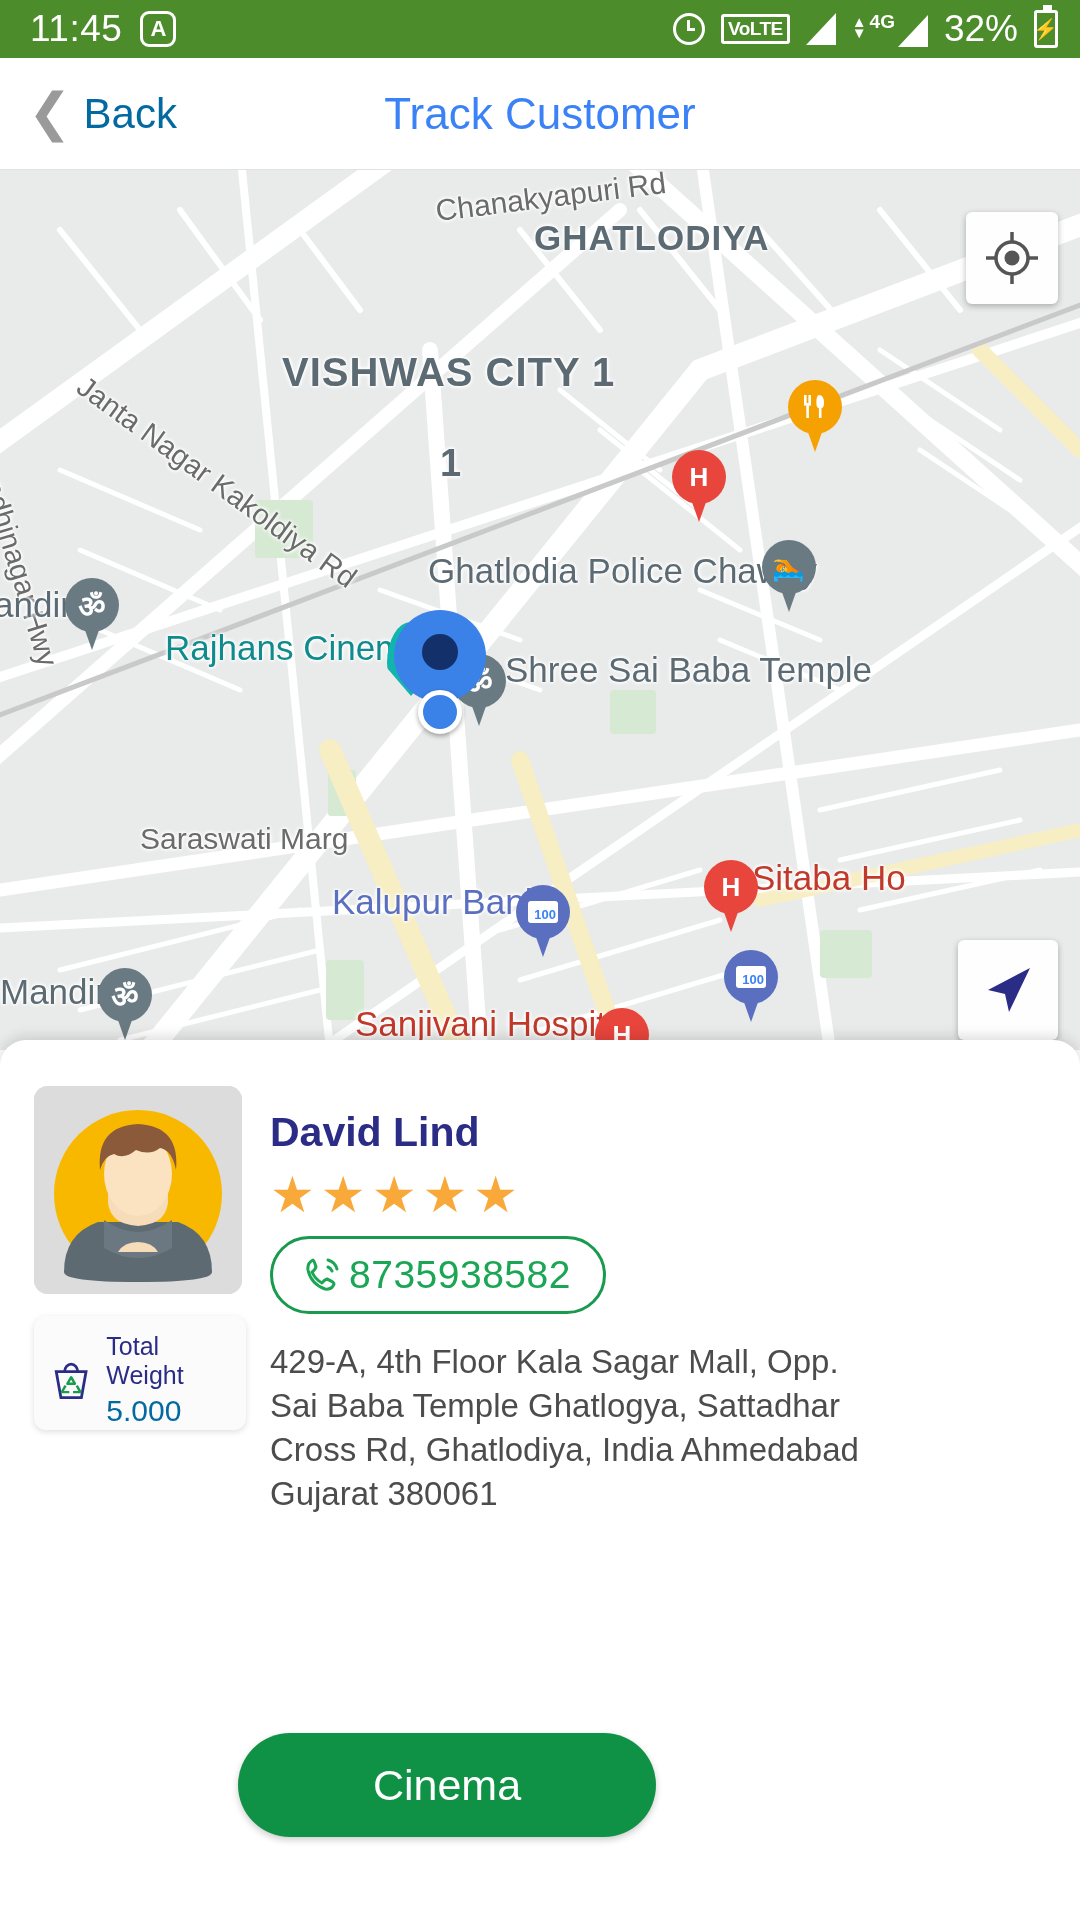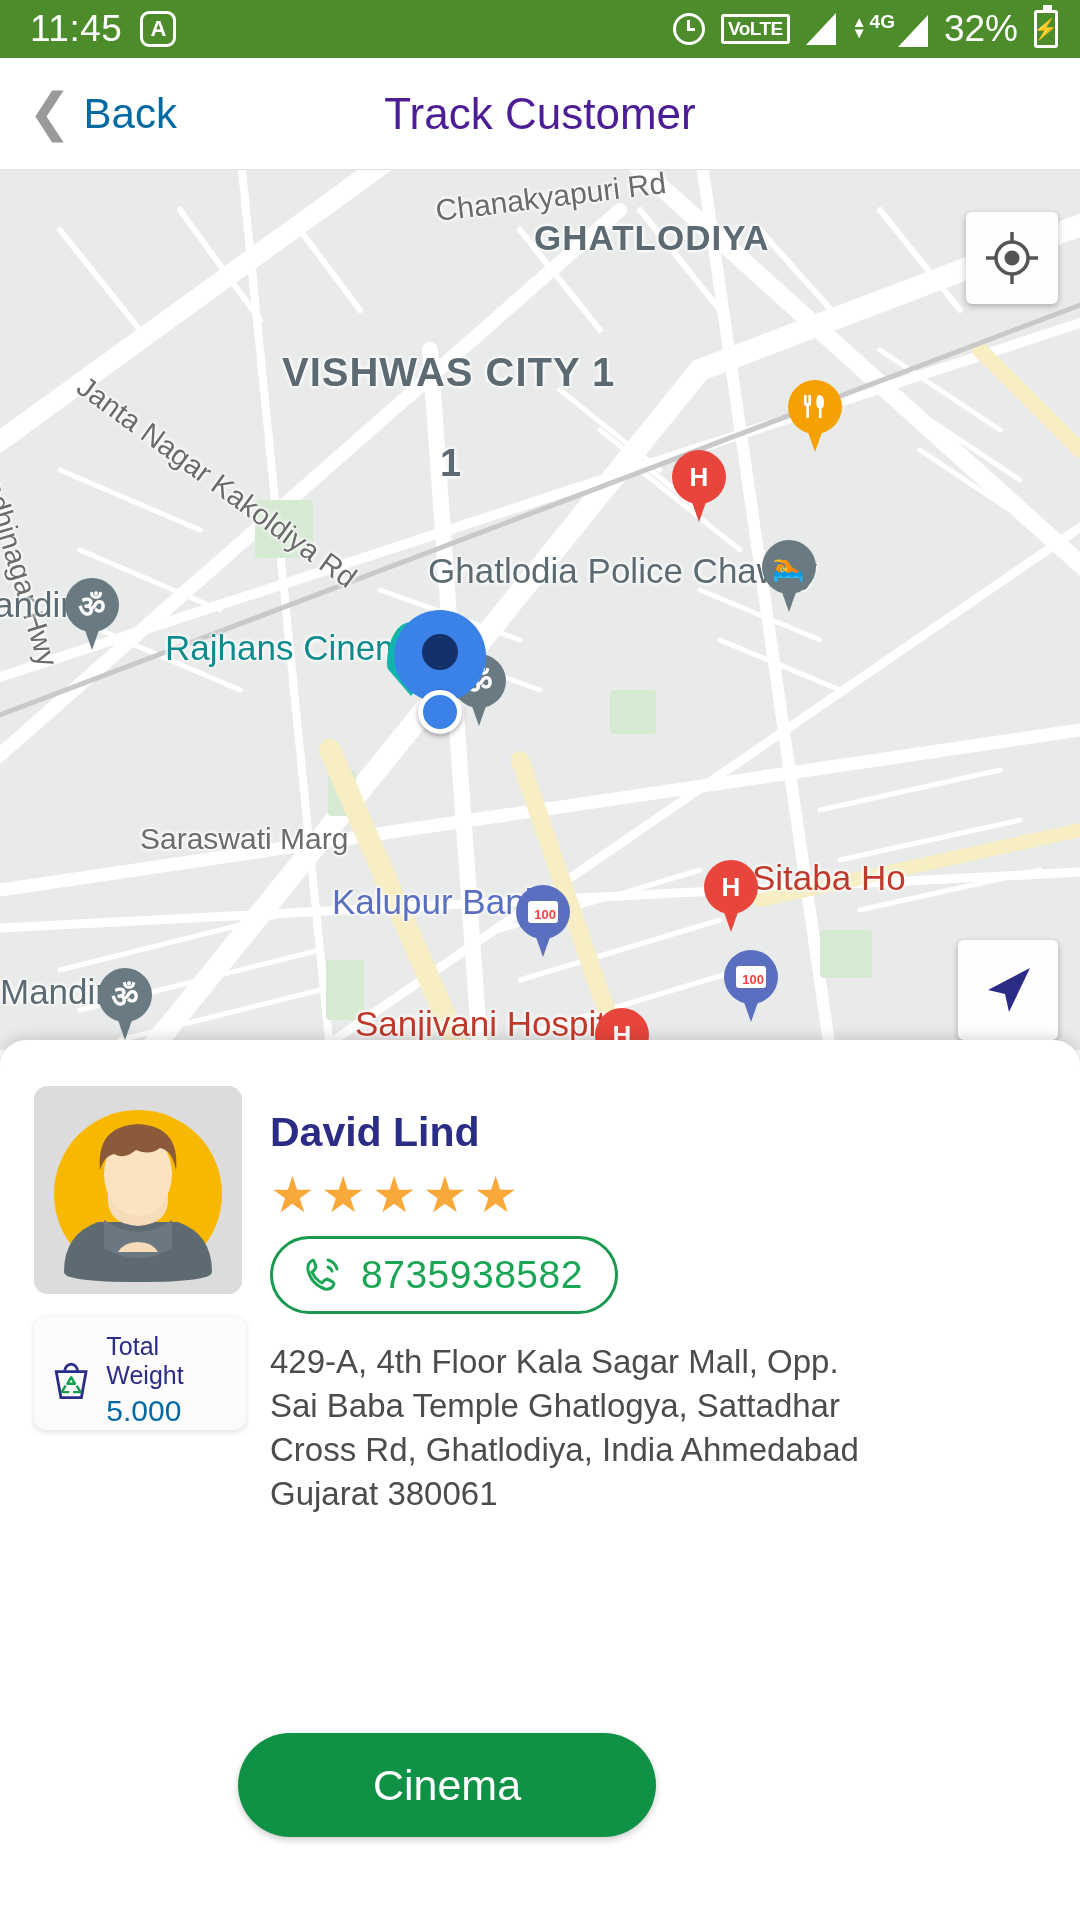--- a/index.html
+++ b/index.html
@@ -51,21 +51,21 @@
     position:absolute; left:0; top:58px; width:1080px; height:112px;
     background:#ffffff; border-bottom:1px solid #e2e2e2;
     display:flex; align-items:center;
   }
   .back-btn{ display:flex; align-items:center; gap:12px; padding:0 0 0 28px;
              color:#9a9a9a; }
   .chev{ font-size:52px; line-height:1; font-weight:300; margin-top:-4px; }
   .back-lbl{ font-size:42px; color:#0369a1; }
   .page-title{
     position:absolute; left:0; right:0; text-align:center;
-    font-size:44px; color:#4c1d95; font-weight:400; pointer-events:none;
+    font-size:44px; color:#3b82f6; font-weight:400; pointer-events:none;
   }
 
   
   .map{
     position:absolute; left:0; top:170px; width:1080px; height:880px;
     background:#e9eaea; overflow:hidden;
   }
   .map-bg{ position:absolute; inset:0; }
   .maplabel{ position:absolute; white-space:nowrap; font-weight:400;
              text-shadow:0 0 5px #fff,0 0 5px #fff,0 0 3px #fff,0 0 3px #fff; }
@@ -86,21 +86,21 @@
   .pin .tail{
     position:absolute; top:38px; left:15px; width:24px; height:34px;
     clip-path:polygon(0 0,100% 0,50% 100%);
   }
   .pin-red .head,.pin-red .tail{ background:#e8453c; }
   .pin-org .head,.pin-org .tail{ background:#f5a102; }
   .pin-gry .head,.pin-gry .tail{ background:#697a82; }
   .pin-blu .head,.pin-blu .tail{ background:#5a6fbf; }
 
   .atm-box{ width:30px; height:22px; background:#fff; border-radius:3px;
-            color:#ef4444; font-size:13px; font-weight:bold;
+            color:#3b82f6; font-size:13px; font-weight:bold;
             display:flex; align-items:flex-end; justify-content:flex-end;
             padding:0 2px 1px 0; }
 
   
   .dest-pin{ position:absolute; width:92px; height:118px; }
   .dest-pin .dhead{
     position:absolute; top:0; left:0; width:92px; height:92px;
     background:#3b82e8; border-radius:50%;
   }
   .dest-pin .dtail{
@@ -152,21 +152,21 @@
   }
   .wb-text{ display:flex; flex-direction:column; }
   .wb-title{ font-size:25px; color:#2b2c86; }
   .wb-value{ font-size:30px; color:#0369a1; margin-top:4px; }
 
   .cust-info{ flex:1; padding-left:28px; padding-top:4px;margin-top:19px; }
   .cust-name{ font-size:41px; color:#2b2c86; font-weight:bold; }
   .stars{ margin-top:14px; display:flex; gap:6px; color:#f9a93a;
           font-size:50px; line-height:1; }
   .phone-pill{
-    margin-top:16px; display:inline-flex; align-items:center; gap:14px;
+    margin-top:16px; display:inline-flex; align-items:center; gap:2px;
     border:3px solid #199a4e; border-radius:44px; padding:12px 32px 12px 26px;
   }
   .phone-num{ font-size:39px; color:#1aa654; letter-spacing:.5px; }
   .address{
     margin-top:26px; font-size:33px; line-height:1.33; color:#4c4c4c;
     max-width:620px;
   }
 
   .reached-btn{
     position:absolute; left:238px; bottom:83px; width:418px; height:104px;
@@ -255,20 +255,21 @@
   </svg>
 
   <div class="maplabel lbl-road" style="left:435px;top:10px;font-size:30px;transform:rotate(-7deg);">Chanakyapuri Rd</div>
   <div class="maplabel lbl-area" style="left:534px;top:48px;font-size:35px;letter-spacing:1px;">GHATLODIYA</div>
   <div class="maplabel lbl-area" style="left:282px;top:180px;font-size:40px;letter-spacing:1px;">VISHWAS CITY 1</div>
   <div class="maplabel lbl-area" style="left:440px;top:272px;font-size:38px;">1</div>
   <div class="maplabel lbl-road" style="left:-40px;top:150px;font-size:29px;transform:rotate(73deg);transform-origin:left top;">Sarkhej - Gandhinagar Hwy</div>
   <div class="maplabel lbl-road" style="left:90px;top:200px;font-size:29px;transform:rotate(36deg);transform-origin:left top;">Janta Nagar Kakoldiya Rd</div>
   <div class="maplabel lbl-poi-grey" style="left:428px;top:381px;font-size:35px;">Ghatlodia Police Chawky</div>
   <div class="maplabel lbl-poi-teal" style="left:165px;top:458px;font-size:35px;">Rajhans Cinema</div>
+  <div class="maplabel lbl-poi-grey" style="left:505px;top:480px;font-size:35px;">Shree Sai Baba Temple</div>
   <div class="maplabel lbl-poi-grey" style="left:-6px;top:415px;font-size:35px;">andir</div>
   <div class="maplabel lbl-poi-grey" style="left:0px;top:802px;font-size:35px;">Mandir</div>
   <div class="maplabel lbl-road" style="left:140px;top:652px;font-size:30px;">Saraswati Marg</div>
   <div class="maplabel lbl-poi-blue" style="left:332px;top:712px;font-size:35px;">Kalupur Bank</div>
   <div class="maplabel lbl-poi-red" style="left:355px;top:834px;font-size:35px;">Sanjivani Hospital</div>
   <div class="maplabel lbl-poi-red" style="left:752px;top:688px;font-size:35px;">Sitaba Ho</div>
 
   <div class="pin pin-red" style="left:672px;top:280px;">
     <div class="head">H</div>
     <div class="tail"></div>

